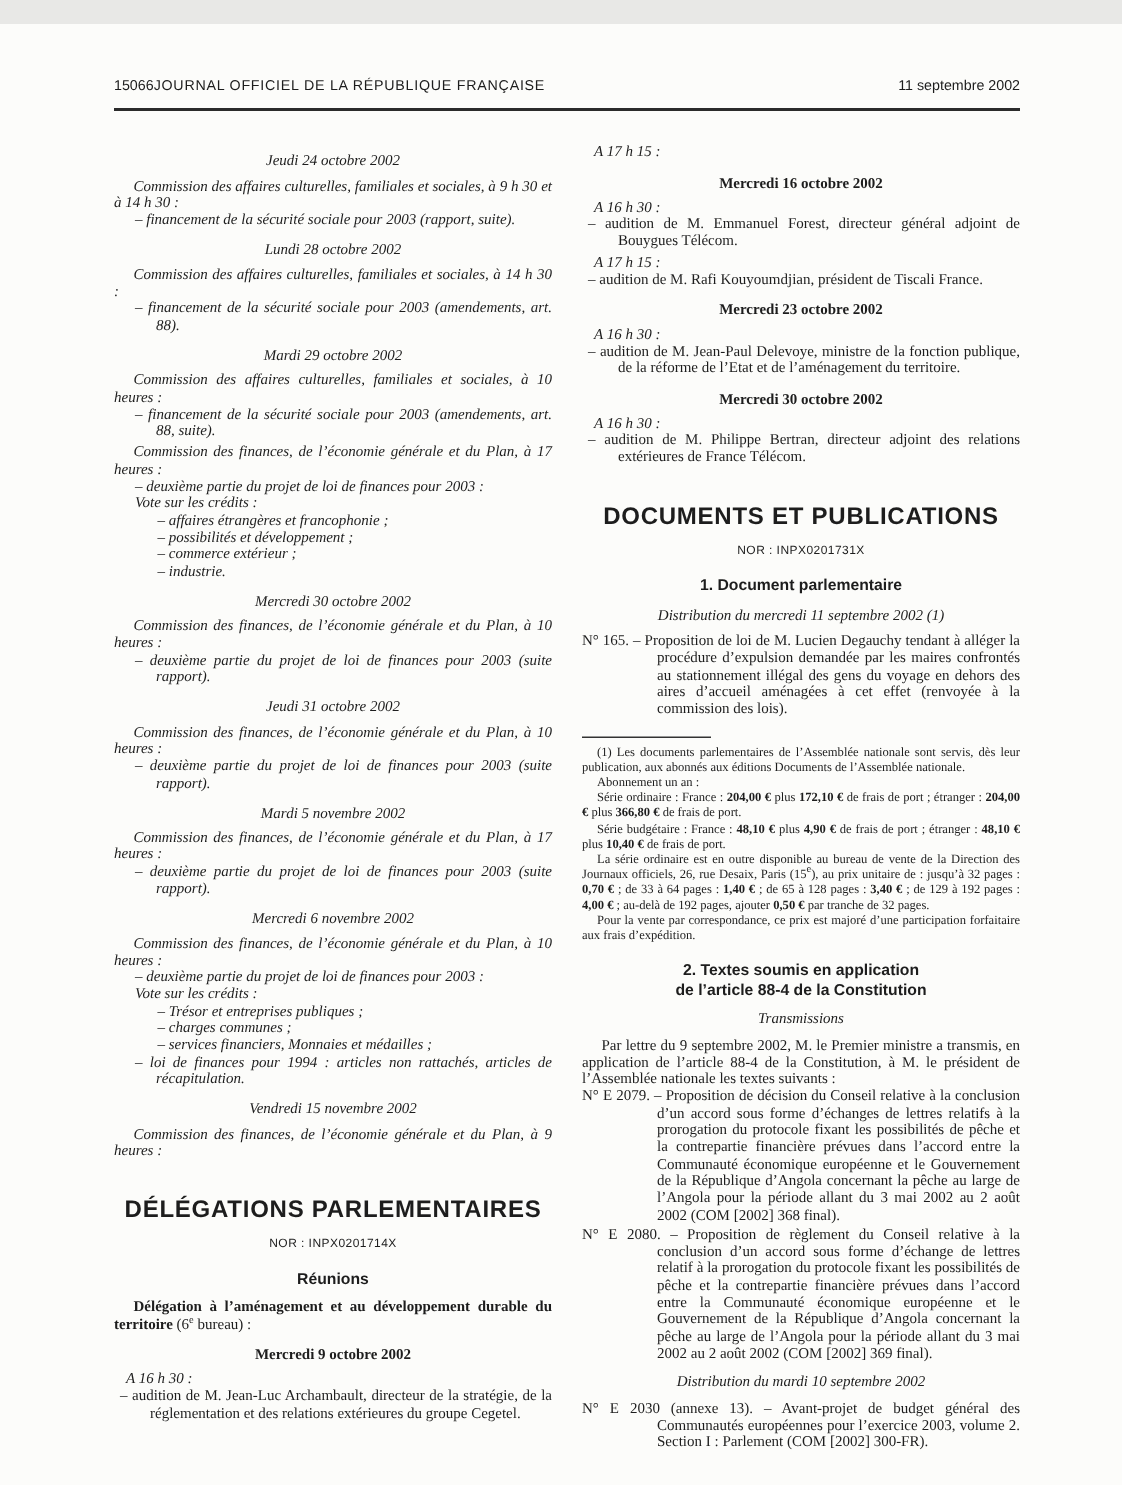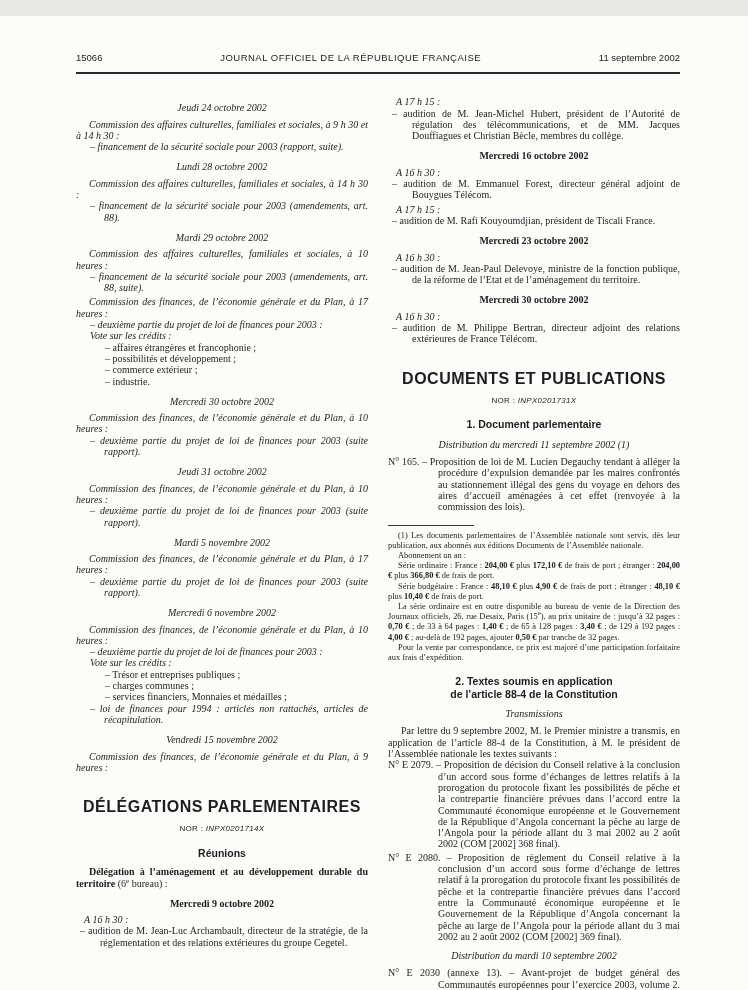--- a/index.html
+++ b/index.html
@@ -13,55 +13,55 @@
     overflow:hidden;
     margin:16px auto;
   }
   .hdr{
     display:flex;align-items:baseline;
     font-family:"Liberation Sans","DejaVu Sans",sans-serif;
     font-size:9.5px;
     padding:36px 68px 9px 76px;
   }
   .hdr .left{flex:0 0 auto;}
-  .hdr .center{flex:1 1 auto;text-align:center;letter-spacing:0.5px;}
+  .hdr .center{flex:1 1 auto;text-align:left;letter-spacing:0.5px;}
   .hdr .right{flex:0 0 auto;}
   .hdr-rule{border-top:2px solid #2b2b2b;margin:0 68px 0 76px;}
   .cols{display:flex;gap:20px;padding:19px 68px 0 76px;}
   .col{flex:1 1 0;min-width:0;}
   .blk{margin:0;}
   .date{text-align:center;font-style:italic;margin:9px 0 5px;}
   .dateb{text-align:center;font-weight:bold;margin:9px 0 5px;}
   .para{text-align:justify;text-indent:13px;font-style:italic;margin-top:3px;}
   .pararom{text-align:justify;text-indent:13px;margin-top:3px;}
   .item{font-style:italic;text-align:justify;padding-left:28px;text-indent:-14px;}
   .itemrom{text-align:justify;padding-left:24px;text-indent:-20px;}
   .intro{font-style:italic;padding-left:14px;}
-  .sub{padding-left:43px;text-indent:-14px;}
+  .sub{font-style:italic;padding-left:43px;text-indent:-14px;}
   .time{font-style:italic;padding-left:8px;margin-top:3px;}
   .heading{
     font-family:"Liberation Sans","DejaVu Sans",sans-serif;
     font-weight:bold;font-size:16px;letter-spacing:0.5px;
     text-align:center;margin:28px 0 11px;
   }
   .nor{
     font-family:"Liberation Sans","DejaVu Sans",sans-serif;
     font-size:8px;letter-spacing:0.3px;text-align:center;margin:6px 0 8px;
   }
   .subhead{
     font-family:"Liberation Sans","DejaVu Sans",sans-serif;
     font-weight:bold;font-size:10.5px;line-height:12.5px;
     text-align:center;margin:12px 0 7px;
   }
   .dist{font-style:italic;text-align:center;margin:8px 0 6px;}
   .num{text-align:justify;padding-left:50px;text-indent:-50px;margin-bottom:2px;}
   .fnrule{border-top:1px solid #333;width:86px;margin:12px 0 5px;}
   .fn{font-size:8.4px;line-height:10.2px;text-align:justify;text-indent:10px;}
   .b{font-weight:bold;}
-  .i{font-style:italic;}
+  .i{}
   sup{font-size:7px;line-height:0;}
 </style>
 </head>
 <body>
 
 <div class="page">
   <div class="hdr">
     <span class="left">15066</span>
     <span class="center">JOURNAL OFFICIEL DE LA RÉPUBLIQUE FRANÇAISE</span>
     <span class="right">11 septembre 2002</span>
@@ -107,21 +107,20 @@
         <div class="blk heading">DÉLÉGATIONS PARLEMENTAIRES</div>
         <div class="blk nor"><span>NOR : </span><span class="i">INPX0201714X</span></div>
         <div class="blk subhead">Réunions</div>
         <div class="blk pararom"><span class="b">Délégation à l’aménagement et au développement durable du territoire</span><span> (6</span><sup>e</sup><span> bureau) :</span></div>
         <div class="blk dateb">Mercredi 9 octobre 2002</div>
         <div class="blk time">A 16 h 30 :</div>
         <div class="blk itemrom">– audition de M. Jean-Luc Archambault, directeur de la stratégie, de la réglementation et des relations extérieures du groupe Cegetel.</div>
       </div>
     <div class="col">
         <div class="blk time">A 17 h 15 :</div>
-        <div class="blk itemrom">– audition de M. Jean-Michel Hubert, président de l’Autorité de régulation des télécommunications, et de MM. Jacques Douffiagues et Christian Bècle, membres du collège.</div>
         <div class="blk dateb">Mercredi 16 octobre 2002</div>
         <div class="blk time">A 16 h 30 :</div>
         <div class="blk itemrom">– audition de M. Emmanuel Forest, directeur général adjoint de Bouygues Télécom.</div>
         <div class="blk time">A 17 h 15 :</div>
         <div class="blk itemrom">– audition de M. Rafi Kouyoumdjian, président de Tiscali France.</div>
         <div class="blk dateb">Mercredi 23 octobre 2002</div>
         <div class="blk time">A 16 h 30 :</div>
         <div class="blk itemrom">– audition de M. Jean-Paul Delevoye, ministre de la fonction publique, de la réforme de l’Etat et de l’aménagement du territoire.</div>
         <div class="blk dateb">Mercredi 30 octobre 2002</div>
         <div class="blk time">A 16 h 30 :</div>

